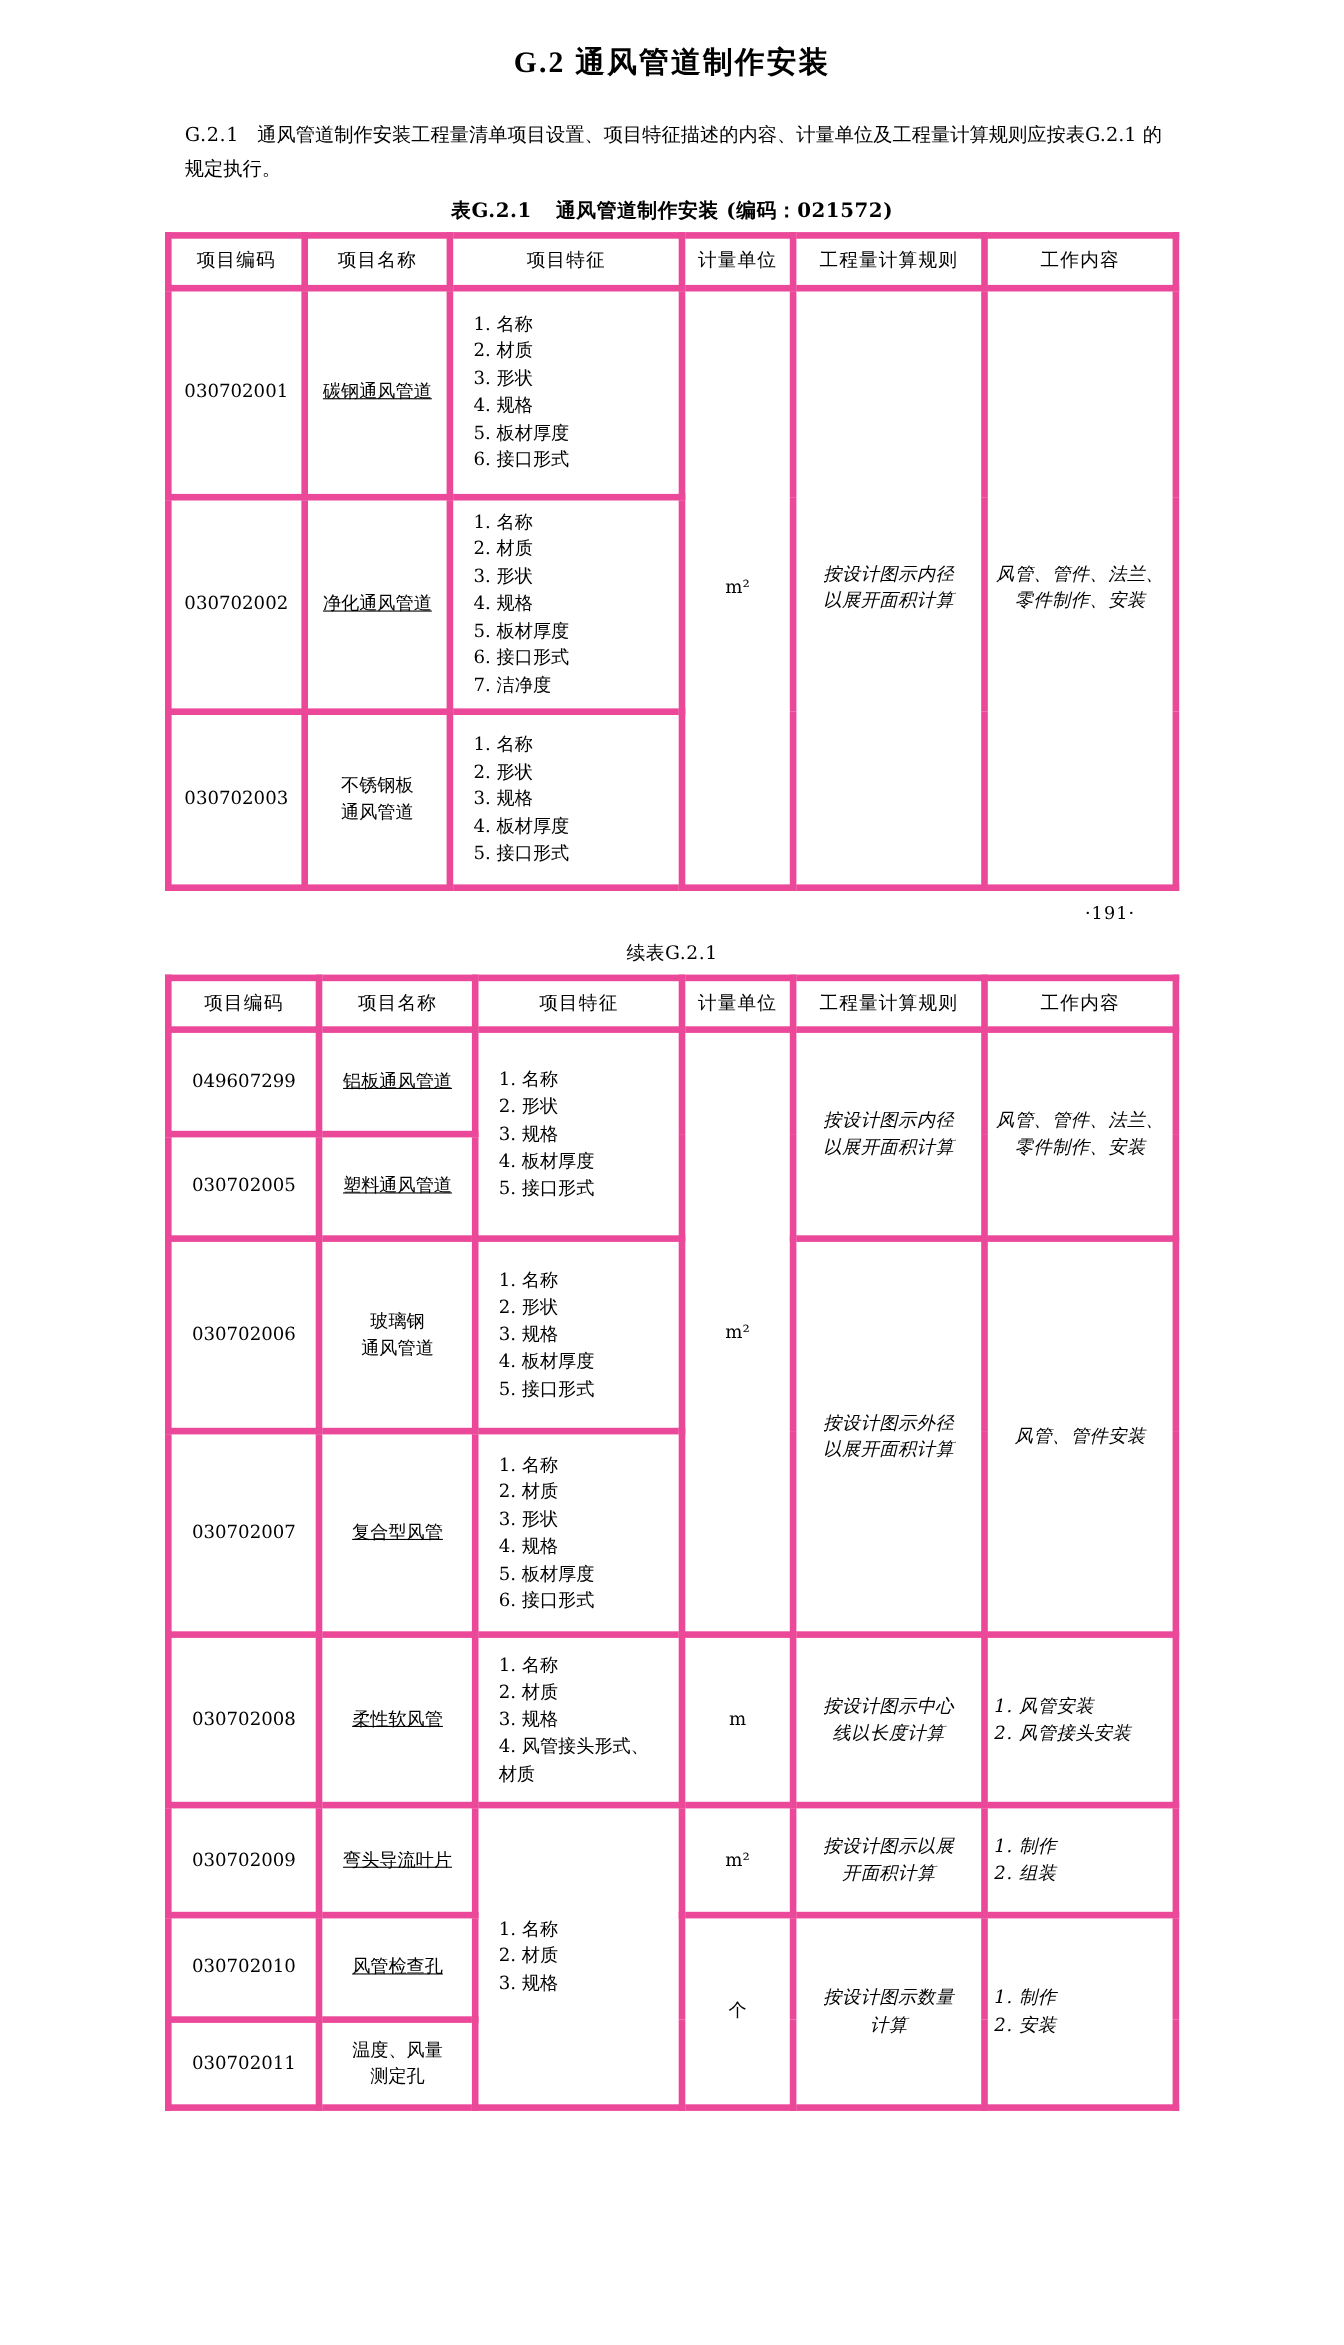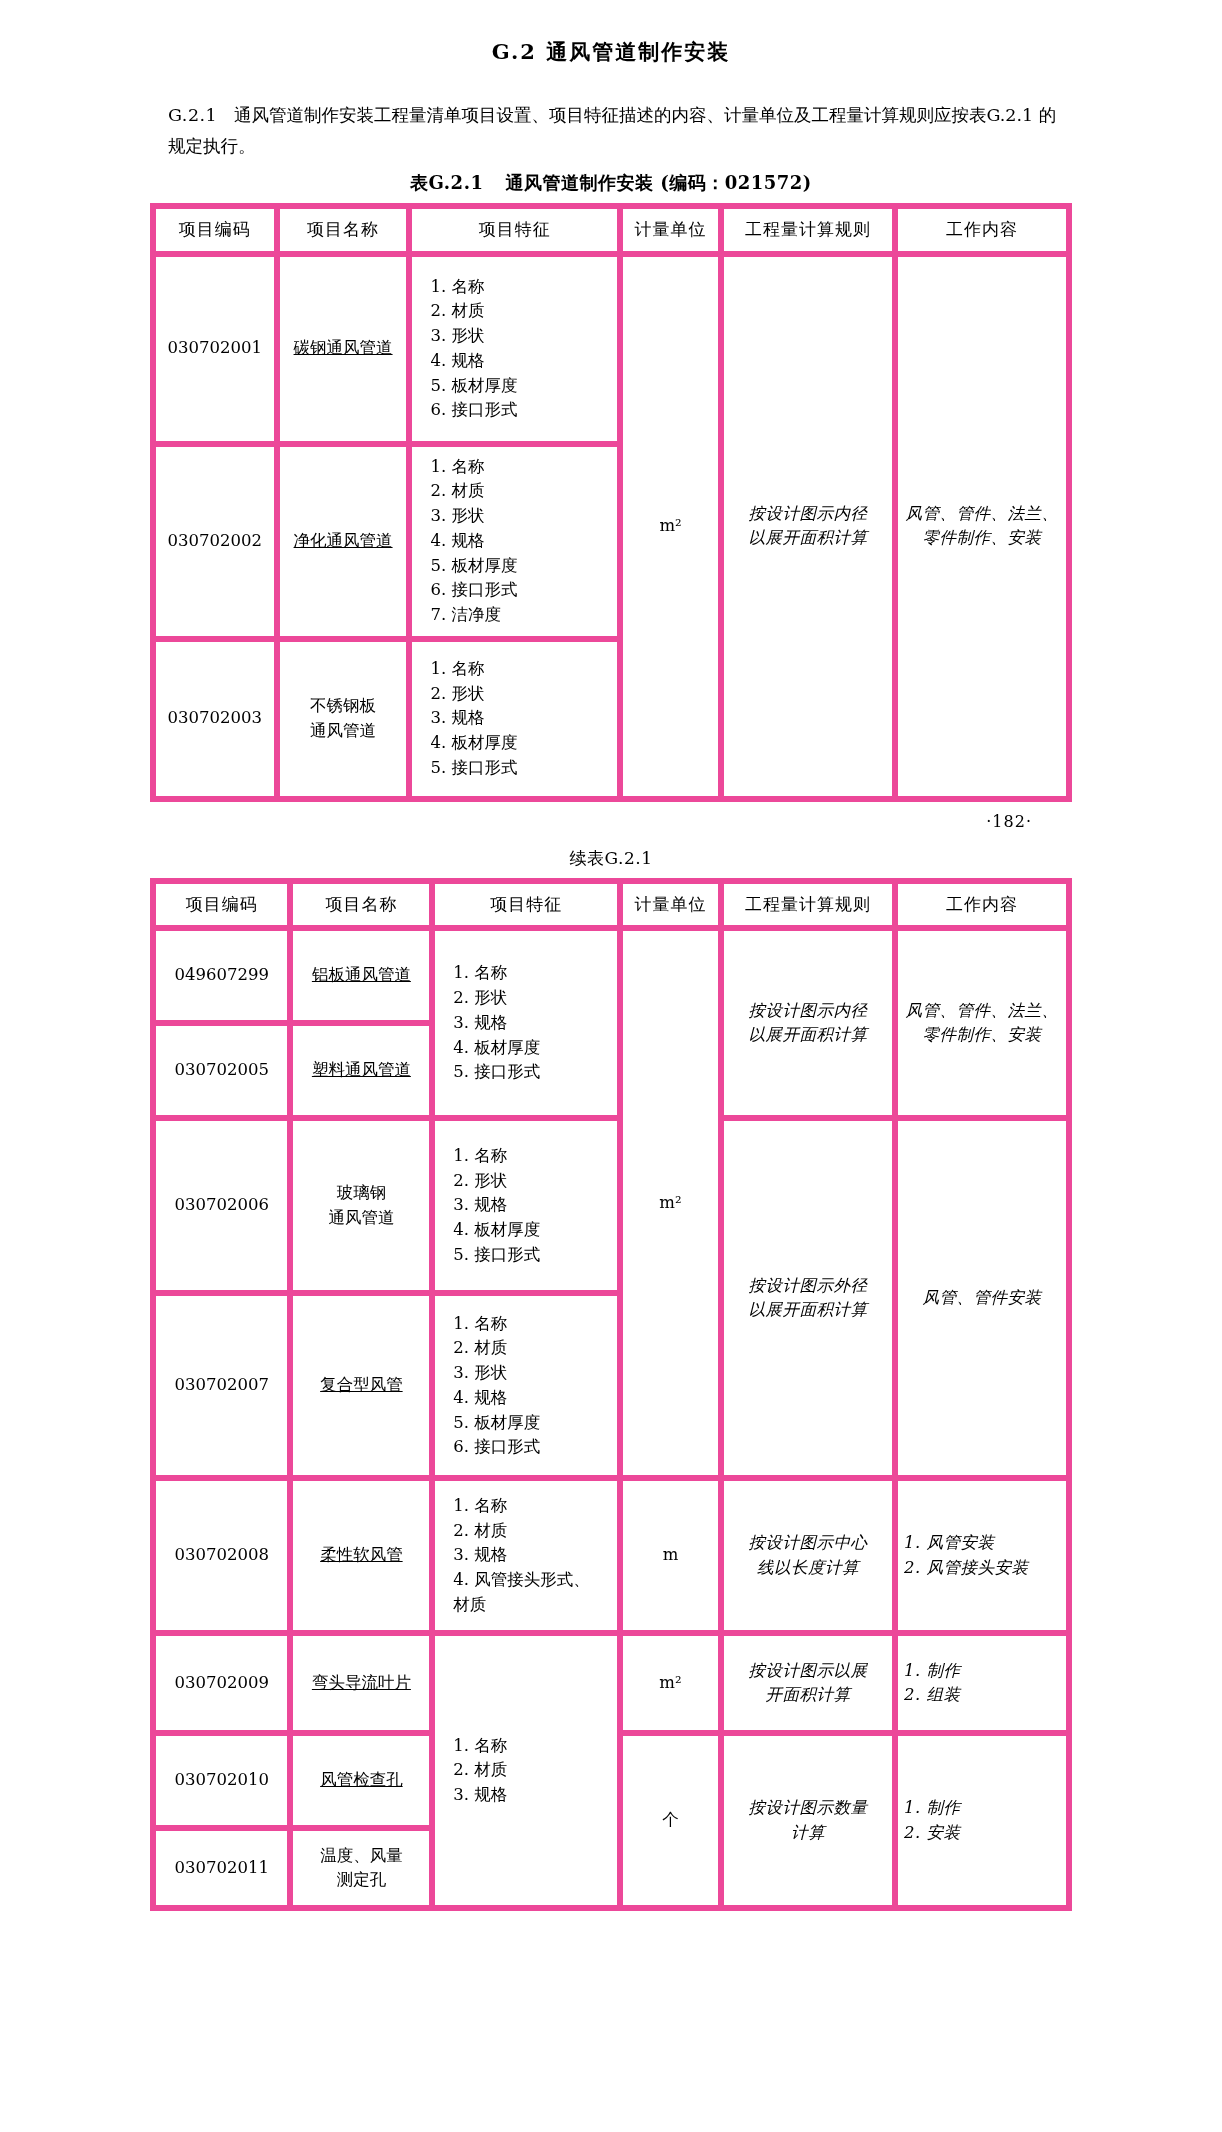--- a/index.html
+++ b/index.html
@@ -14,24 +14,25 @@
   }
   .page {
     position: relative;
     width: 1222px;
     min-height: 2132px;
     box-sizing: border-box;
     padding: 28px 150px 0 150px;
   }
   .doc-title {
     text-align: center;
-    font-size: 21px;
+    font-size: 27px;
     font-weight: bold;
     letter-spacing: 2px;
     margin: 10px 0 34px 0;
+    font-family: Liberation Serif, serif;
   }
   .para {
     font-size: 17.5px;
     line-height: 1.75;
     text-indent: 0;
     margin: 0 0 10px 0;
     padding-left: 18px;
   }
   .para .lead {
     letter-spacing: 0.5px;
@@ -182,21 +183,21 @@
           <div>1. 名称</div>
           <div>2. 形状</div>
           <div>3. 规格</div>
           <div>4. 板材厚度</div>
           <div>5. 接口形式</div>
         </td>
       </tr>
     </tbody>
   </table>
 
-  <div class="page-number">·182·</div>
+  <div class="page-number">·191·</div>
 
   <div class="cont-caption">续表G.2.1</div>
 
   <table class="spec">
     <colgroup>
       <col style="width:15%">
       <col style="width:15.5%">
       <col style="width:20.5%">
       <col style="width:11%">
       <col style="width:19%">

